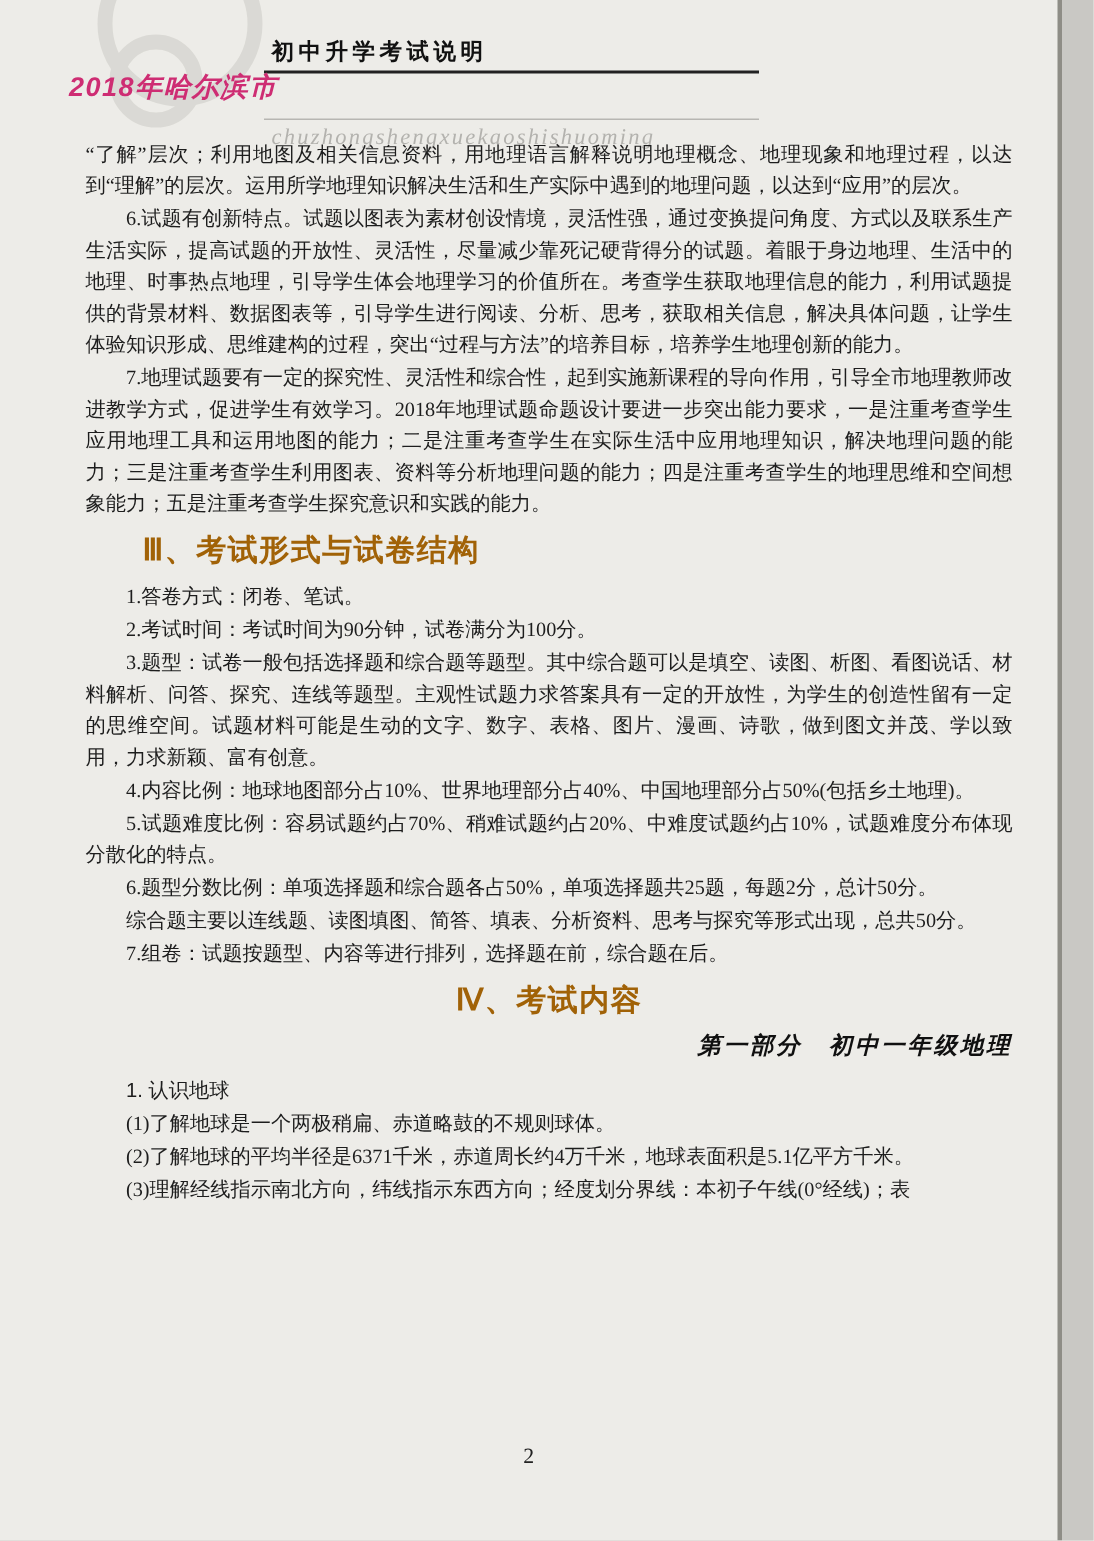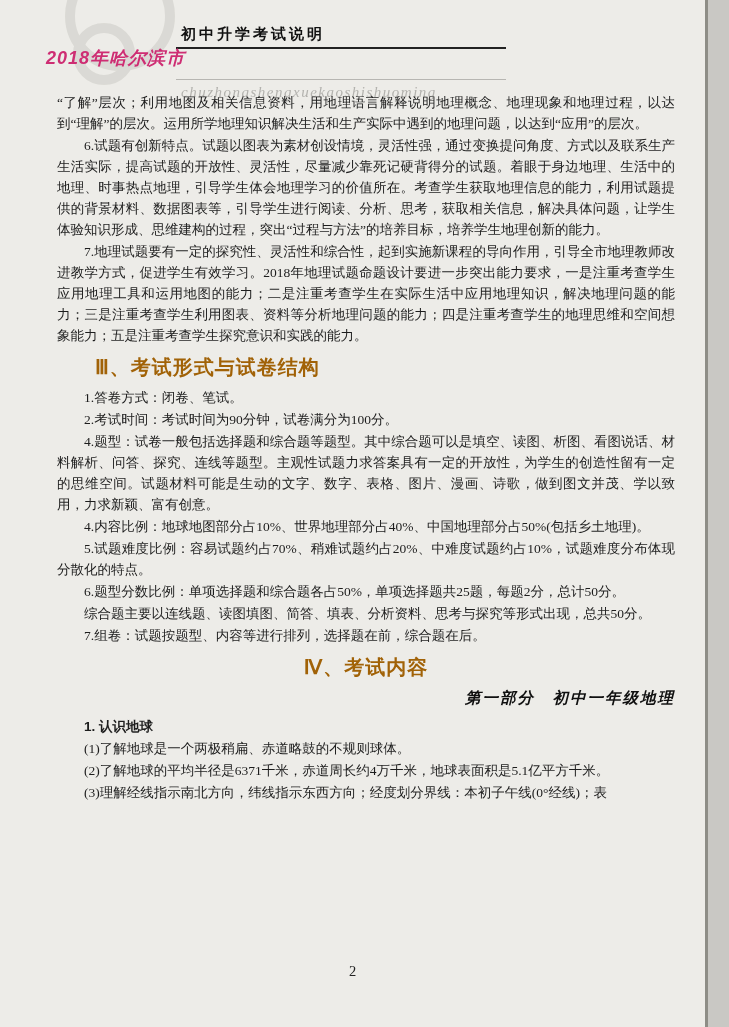--- a/index.html
+++ b/index.html
@@ -46,21 +46,21 @@
     font-size:20px; letter-spacing:1px; color:#a16207;
     margin:11px 0 9px 38px; text-align:left;
   }
   .section-heading.centered { margin-left:0; text-align:center; }
 
   .part-heading {
     font-weight:bold; font-style:italic; font-size:15.5px;
     letter-spacing:2px; text-align:right; margin:6px 0 8px 0; color:#101010;
   }
   p.topic {
-    font-family:"Liberation Sans", sans-serif; font-weight:bold;
+    font-family:"Liberation Sans", sans-serif; font-weight:normal;
     text-indent:2em; margin:0 0 1px 0;
   }
 
   
   .page-number {
     position:absolute; left:0; width:100%; top:963px;
     text-align:center; font-size:14.5px; color:#222;
   }
 </style>
 </head>
@@ -84,21 +84,21 @@
   <div class="doc-body">
 
     <p class="para noindent">“了解”层次；利用地图及相关信息资料，用地理语言解释说明地理概念、地理现象和地理过程，以达到“理解”的层次。运用所学地理知识解决生活和生产实际中遇到的地理问题，以达到“应用”的层次。</p>
     <p class="para">6.试题有创新特点。试题以图表为素材创设情境，灵活性强，通过变换提问角度、方式以及联系生产生活实际，提高试题的开放性、灵活性，尽量减少靠死记硬背得分的试题。着眼于身边地理、生活中的地理、时事热点地理，引导学生体会地理学习的价值所在。考查学生获取地理信息的能力，利用试题提供的背景材料、数据图表等，引导学生进行阅读、分析、思考，获取相关信息，解决具体问题，让学生体验知识形成、思维建构的过程，突出“过程与方法”的培养目标，培养学生地理创新的能力。</p>
     <p class="para">7.地理试题要有一定的探究性、灵活性和综合性，起到实施新课程的导向作用，引导全市地理教师改进教学方式，促进学生有效学习。2018年地理试题命题设计要进一步突出能力要求，一是注重考查学生应用地理工具和运用地图的能力；二是注重考查学生在实际生活中应用地理知识，解决地理问题的能力；三是注重考查学生利用图表、资料等分析地理问题的能力；四是注重考查学生的地理思维和空间想象能力；五是注重考查学生探究意识和实践的能力。</p>
 
     <h2 class="section-heading">Ⅲ、考试形式与试卷结构</h2>
 
     <p class="para">1.答卷方式：闭卷、笔试。</p>
     <p class="para">2.考试时间：考试时间为90分钟，试卷满分为100分。</p>
-    <p class="para">4.题型：试卷一般包括选择题和综合题等题型。其中综合题可以是填空、读图、析图、看图说话、材料解析、问答、探究、连线等题型。主观性试题力求答案具有一定的开放性，为学生的创造性留有一定的思维空间。试题材料可能是生动的文字、数字、表格、图片、漫画、诗歌，做到图文并茂、学以致用，力求新颖、富有创意。</p>
+    <p class="para">3.题型：试卷一般包括选择题和综合题等题型。其中综合题可以是填空、读图、析图、看图说话、材料解析、问答、探究、连线等题型。主观性试题力求答案具有一定的开放性，为学生的创造性留有一定的思维空间。试题材料可能是生动的文字、数字、表格、图片、漫画、诗歌，做到图文并茂、学以致用，力求新颖、富有创意。</p>
     <p class="para">4.内容比例：地球地图部分占10%、世界地理部分占40%、中国地理部分占50%(包括乡土地理)。</p>
     <p class="para">5.试题难度比例：容易试题约占70%、稍难试题约占20%、中难度试题约占10%，试题难度分布体现分散化的特点。</p>
     <p class="para">6.题型分数比例：单项选择题和综合题各占50%，单项选择题共25题，每题2分，总计50分。</p>
     <p class="para">综合题主要以连线题、读图填图、简答、填表、分析资料、思考与探究等形式出现，总共50分。</p>
     <p class="para">7.组卷：试题按题型、内容等进行排列，选择题在前，综合题在后。</p>
 
     <h2 class="section-heading centered">Ⅳ、考试内容</h2>
     <h3 class="part-heading">第一部分　初中一年级地理</h3>
 
     <p class="topic">1. 认识地球</p>

